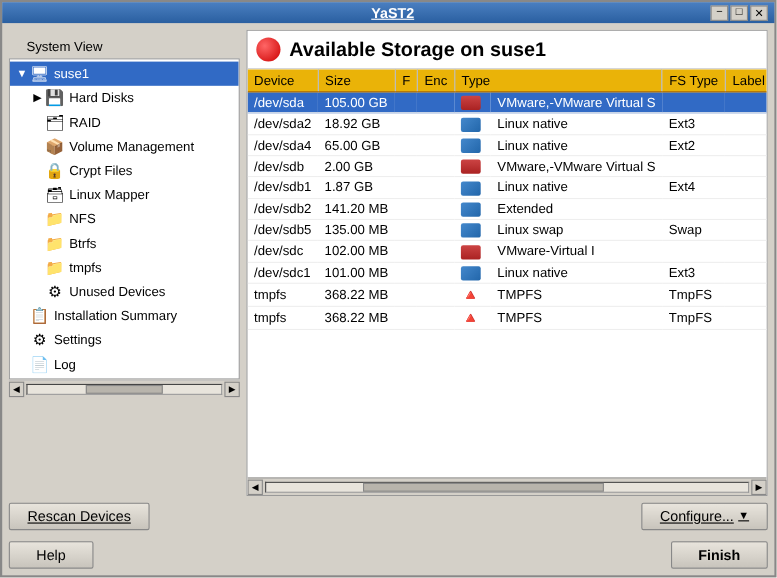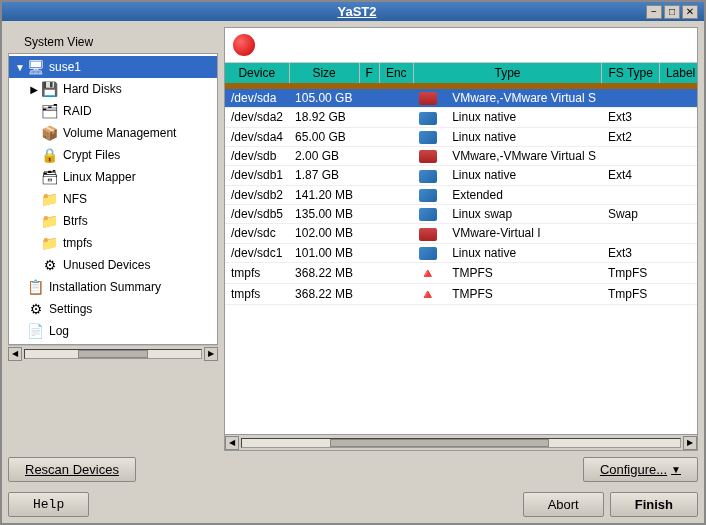--- a/index.html
+++ b/index.html
@@ -128,25 +128,25 @@
       flex: 1;
       overflow-y: auto;
       overflow-x: hidden;
     }
     table {
       width: 100%;
       border-collapse: collapse;
       font-size: 12px;
     }
     thead th {
-      background: #14b8a6;
-      border-bottom: 6px solid #a16207;
+      background: #eab308;
+      border-bottom: 1px solid #a16207;
       border-right: 1px solid #bbb;
       padding: 3px 6px;
-      text-align: center;
+      text-align: left;
       font-weight: normal;
       white-space: nowrap;
     }
     tbody tr { border-bottom: 1px solid #eee; }
     tbody tr.selected { background: #316ac5; color: white; }
     tbody td {
       padding: 2px 6px;
       white-space: nowrap;
     }
     .scrollbar-bottom {
@@ -339,20 +339,21 @@
           <div class="scrollbar-track">
             <div class="scrollbar-thumb"></div>
           </div>
           <div class="scrollbar-arrow">▶</div>
         </div>
       </div>
 
       <div class="right-panel">
         <div class="right-header">
           <div class="right-header-icon"></div>
+          <span class="right-header-title">Available Storage on suse1</span>
         </div>
         <div class="table-container">
           <table>
             <thead>
               <tr>
                 <th>Device</th>
                 <th>Size</th>
                 <th>F</th>
                 <th>Enc</th>
                 <th colspan="2">Type</th>
@@ -489,21 +490,20 @@
       <button class="btn">Rescan Devices</button>
       <div style="display:flex;align-items:center;">
         <button class="btn btn-configure">
           <span>Configure...</span>
           <span class="btn-configure-arrow">▼</span>
         </button>
       </div>
     </div>
 
     <div class="footer-buttons">
-      <button class="btn" style="padding:4px 24px;font-family:Liberation Mono, monospace;">Help</button>
+      <button class="btn" style="padding:4px 24px;">Help</button>
       <div style="display:flex;gap:6px;">
-        <button class="btn" style="padding:4px 24px;">Abort</button>
         <button class="btn" style="padding:4px 24px;background:linear-gradient(to bottom,#e8e4dc,#c8c4bc);font-weight:bold;">Finish</button>
       </div>
     </div>
 
   </div>
 </div>
 
 </body></html>

